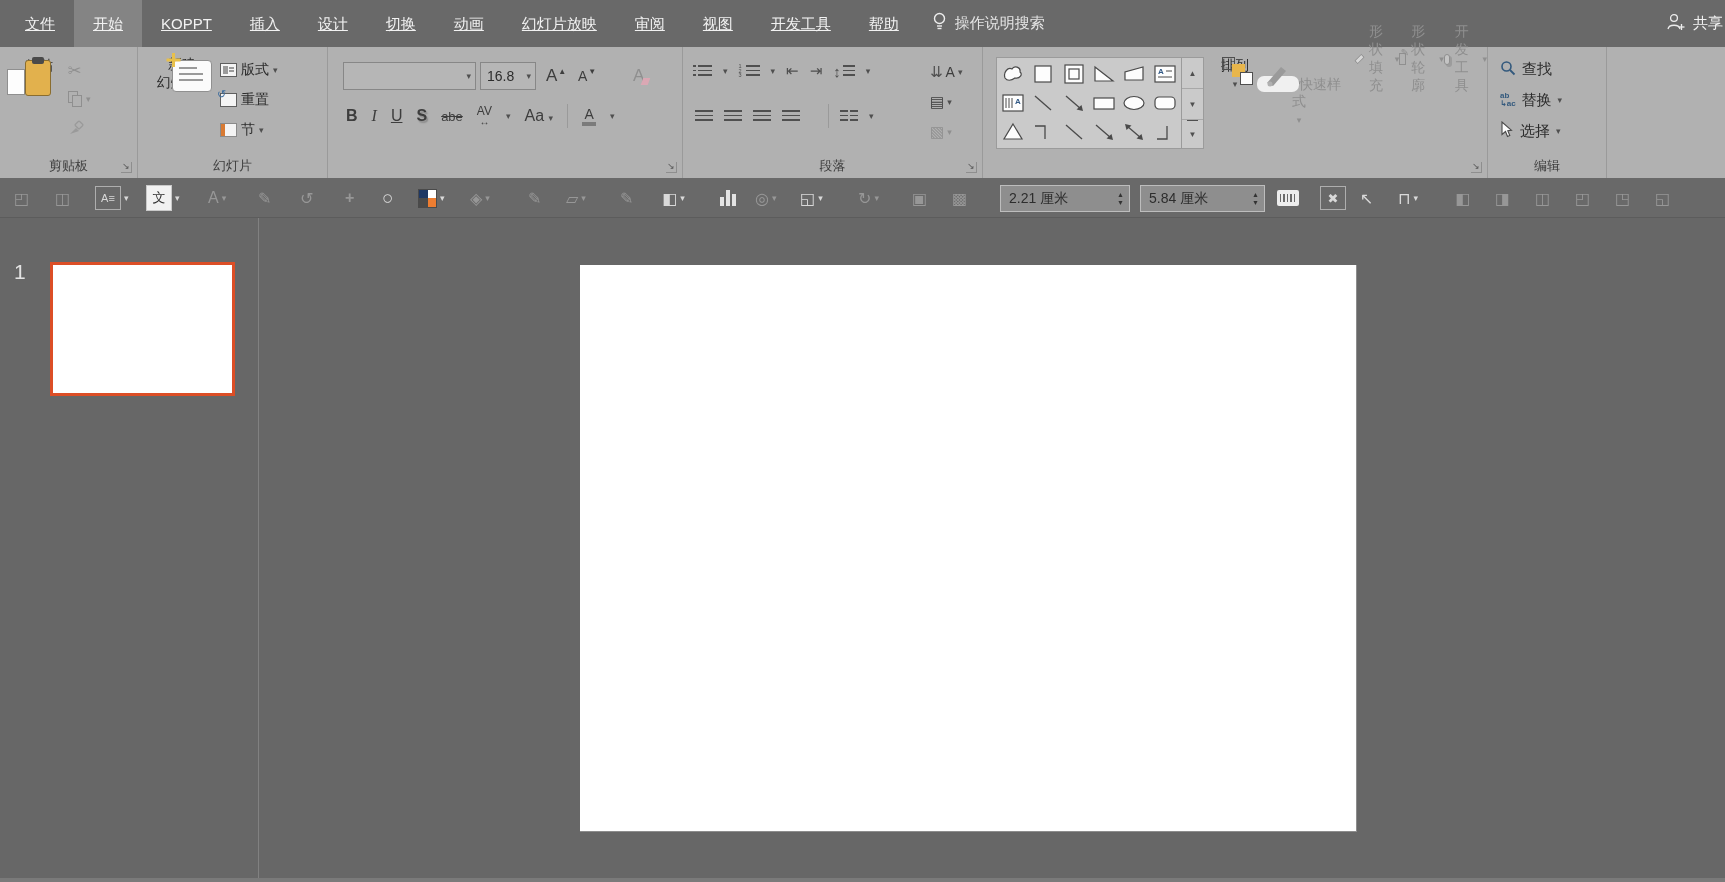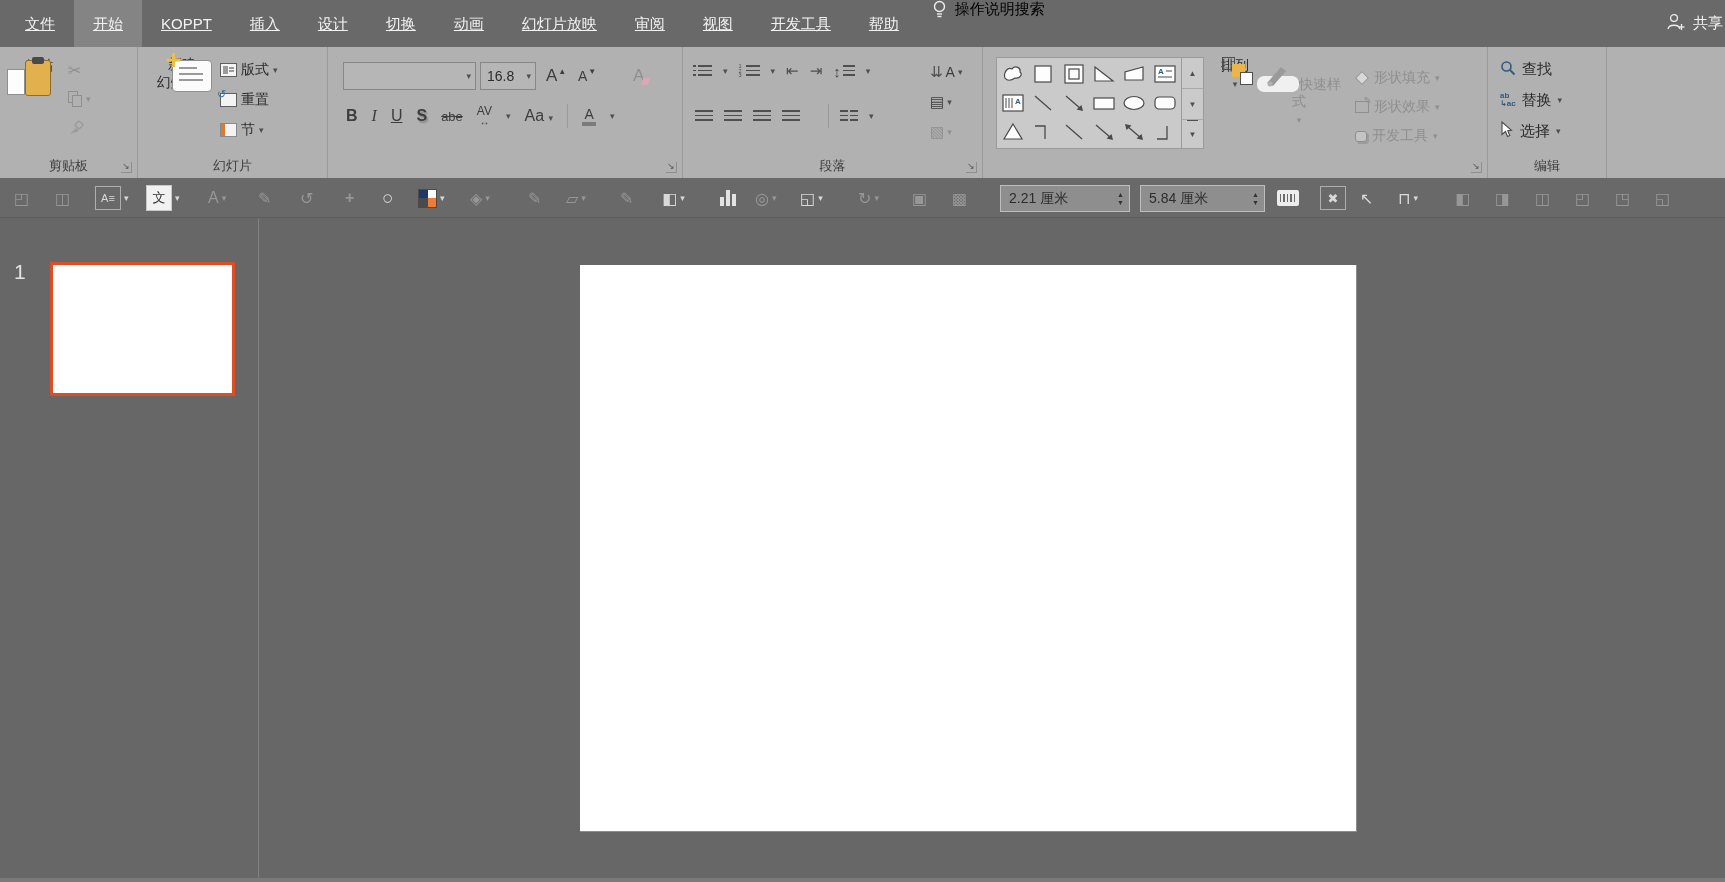--- a/index.html
+++ b/index.html
@@ -3,21 +3,21 @@
 <meta charset="utf-8">
 <style>
   * { margin:0; padding:0; box-sizing:border-box; }
   html,body { width:1725px; height:882px; overflow:hidden; }
   body { position:relative; font-family:"Liberation Sans","DejaVu Sans",sans-serif; background:#676767; }
 
   
   .menubar { position:absolute; top:0; left:0; width:1725px; height:47px; background:#696969; display:flex; align-items:stretch; padding-left:6px; }
   .mtab { color:#f2f2f2; font-size:15px; line-height:47px; padding:0 19px; white-space:nowrap; cursor:default;text-decoration:underline; }
   .mtab.active { background:#848484; }
-  .msearch { display:flex; gap:8px; color:#000000; font-size:15px; padding:0 14px; }
+  .msearch { display:flex; align-items:center; gap:8px; color:#e5e5e5; font-size:15px; padding:0 14px; }
   .mshare { position:absolute; right:0; top:0; height:47px; display:flex; align-items:center; gap:7px; color:#f2f2f2; font-size:15px; padding-right:2px; }
 
   
   .ribbon { position:absolute; top:47px; left:0; width:1725px; height:131px; background:#b1b1b1; display:flex; }
   .rgroup { position:relative; height:131px; border-right:1px solid #9a9a9a; flex:none; }
   .glabel { position:absolute; bottom:3px; left:0; right:0; text-align:center; font-size:13px; color:#3e3e3e; }
   .launcher { position:absolute; right:5px; bottom:5px; font-size:9px; color:#565656; border:1px solid #8e8e8e; border-top:none; border-left:none; width:11px; height:11px; line-height:9px; text-align:center; }
   .caret { font-size:9px; color:#4f4f4f; }
   .muted, .muted * { color:#8f8f8f !important; }
 
@@ -85,21 +85,21 @@
   .gscroll { width:22px; border-left:1px solid #9b9b9b; display:flex; flex-direction:column; }
   .gscroll span { flex:1; display:flex; align-items:center; justify-content:center; font-size:8px; color:#4f4f4f; border-bottom:1px solid #a8a8a8; }
   .gscroll span:last-child { border-bottom:none; border-top:1.5px solid #4f4f4f; margin:0 5px; flex:0.9; }
   .bigbtn { position:absolute; top:10px; text-align:center; color:#2c2c2c; font-size:14px; line-height:17px; }
   .arrange-ic { position:relative; width:34px; height:32px; margin:0 auto 3px; }
   .arrange-ic i { position:absolute; width:13px; height:13px; }
   .arrange-ic i:nth-child(1) { left:1px; top:0; border:1.5px solid #4f4f4f; }
   .arrange-ic i:nth-child(2) { left:11px; top:7px; background:#e8b64c; }
   .arrange-ic i:nth-child(3) { left:19px; top:15px; background:#fdfdfd; border:1.5px solid #4f4f4f; }
   .qs-ic { position:relative; width:38px; height:32px; margin:0 auto 3px; background:#f0f0f0; border-radius:7px; }
-  .fills-col { position:absolute; left:372px; top:20px; display:flex; flex-direction:column; gap:7px; }
+  .fills-col { position:absolute; left:372px; top:1px; display:flex; flex-direction:row; }
   .fills-col .trow { display:flex; align-items:center; gap:5px; height:22px; font-size:14px; }
   .diamond { width:10px; height:10px; background:#d8d8d8; border:1px solid #8f8f8f; transform:rotate(45deg); margin:0 2px; }
   .fx-ic { width:12px; height:11px; background:#c4c4c4; border:1px solid #8f8f8f; border-radius:3px; box-shadow:2px 2px 0 #9c9c9c; }
   .outline-ic { position:relative; width:14px; height:12px; border:1px solid #8f8f8f; }
   .outline-ic::after { content:"✎"; position:absolute; right:-4px; top:-7px; font-size:10px; color:#8f8f8f; }
 
   
   .edit-col { position:absolute; left:12px; top:10px; display:flex; flex-direction:column; gap:7px; }
   .edit-col .trow { display:flex; align-items:center; gap:6px; height:24px; color:#2c2c2c; font-size:15px; }
   .replace-ic { display:flex; flex-direction:column; font-size:8px; line-height:8px; color:#33597d; font-weight:bold; }
@@ -460,21 +460,21 @@
       <span class="caret">▾</span>
     </div>
     <div class="fills-col">
       <span class="trow muted">
           <i class="diamond"></i>
           <span>形状填充</span>
           <span class="caret">▾</span>
         </span>
       <span class="trow muted">
           <i class="outline-ic"></i>
-          <span>形状效果</span>
+          <span>形状轮廓</span>
           <span class="caret">▾</span>
         </span>
       <span class="trow muted">
           <i class="fx-ic"></i>
           <span>开发工具</span>
           <span class="caret">▾</span>
         </span>
     </div>
     <span class="launcher">↘</span>
   </div>

